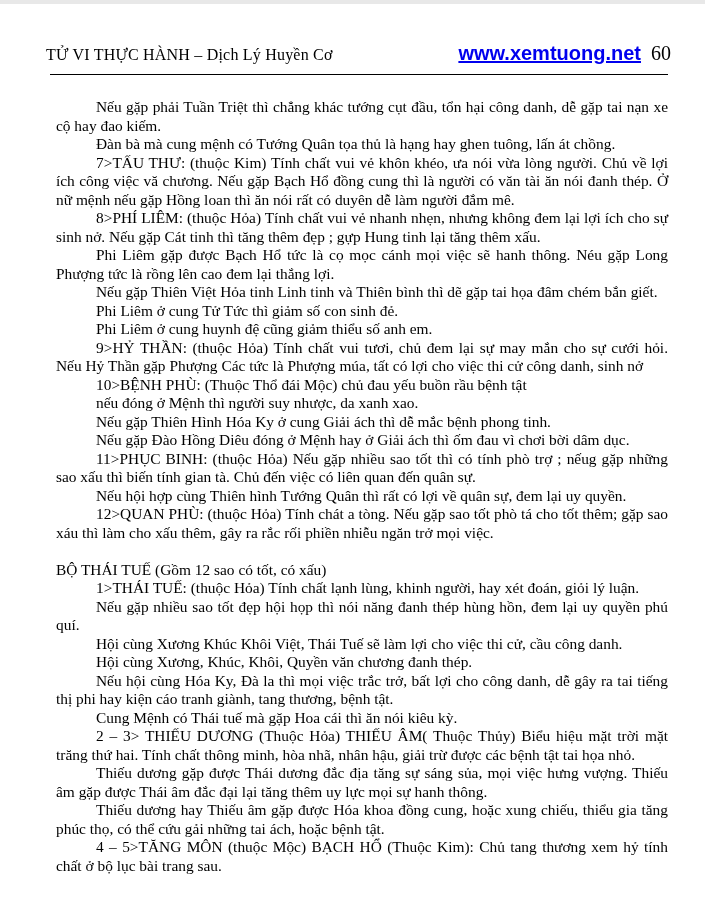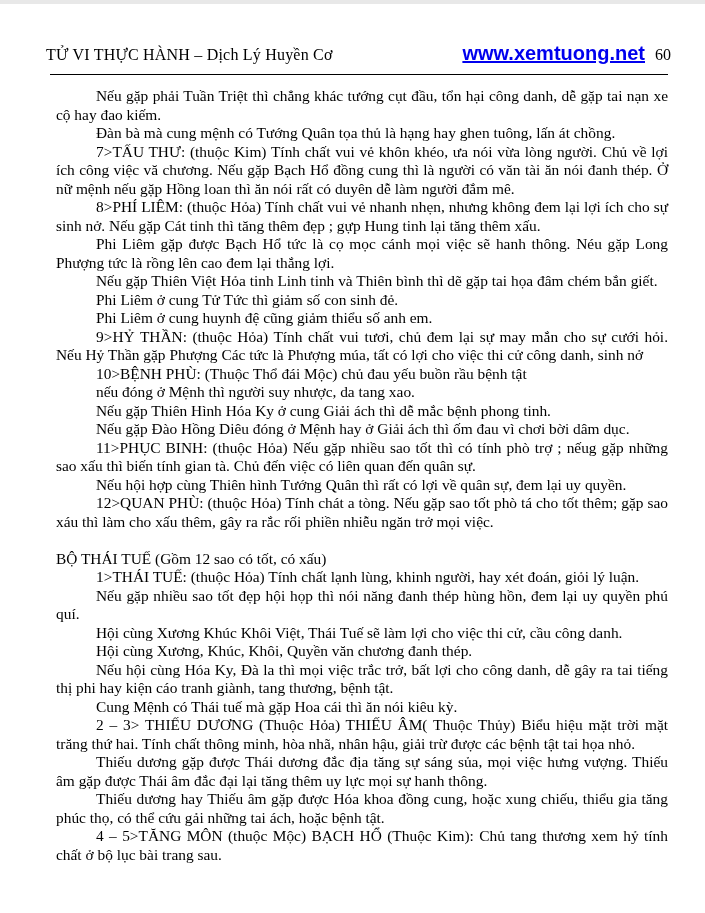--- a/index.html
+++ b/index.html
@@ -26,31 +26,31 @@
   }
   .header-title { letter-spacing: 0.2px; }
   .header-right { display: flex; align-items: baseline; gap: 10px; }
   .website-link {
     font-family: "Liberation Sans", "DejaVu Sans", sans-serif;
     font-weight: bold;
     font-size: 20px;
     text-decoration: underline;
     cursor: pointer;
   }
-  .page-number { font-size: 16px; }
+  .page-number { font-size: 20px; }
   .header-divider {
     position: absolute;
     top: 70px;
     left: 50px;
     right: 37px;
     border-top: 1.6px solid #000;
   }
   .content {
     position: absolute;
-    top: 83px;
+    top: 94px;
     left: 56px;
     width: 612px;
     font-family: "Liberation Serif", "DejaVu Serif", serif;
     font-size: 15.4px;
     line-height: 18.5px;
     text-align: justify;
   }
   .content p { margin: 0; text-indent: 40px; }
   .content p.heading {
     text-align: left;
@@ -74,21 +74,21 @@
       <p class="">Nếu gặp phải Tuần Triệt thì chẳng khác tướng cụt đầu, tổn hại công danh, dễ gặp tai nạn xe cộ hay đao kiếm.</p>
       <p class="">Đàn bà mà cung mệnh có Tướng Quân tọa thủ là hạng hay ghen tuông, lấn át chồng.</p>
       <p class="">7&gt;TẤU THƯ: (thuộc Kim) Tính chất vui vẻ khôn khéo, ưa nói vừa lòng người. Chủ về lợi ích công việc vă chương. Nếu gặp Bạch Hổ đồng cung thì là người có văn tài ăn nói đanh thép. Ở nữ mệnh nếu gặp Hồng loan thì ăn nói rất có duyên dễ làm người đắm mê.</p>
       <p class="">8&gt;PHÍ LIÊM: (thuộc Hỏa) Tính chất vui vẻ nhanh nhẹn, nhưng không đem lại lợi ích cho sự sinh nở. Nếu gặp Cát tinh thì tăng thêm đẹp ; gựp Hung tinh lại tăng thêm xấu.</p>
       <p class="">Phi Liêm gặp được Bạch Hổ tức là cọ mọc cánh mọi việc sẽ hanh thông. Néu gặp Long Phượng tức là rồng lên cao đem lại thắng lợi.</p>
       <p class="">Nếu gặp Thiên Việt Hỏa tinh Linh tinh và Thiên bình thì dẽ gặp tai họa đâm chém bắn giết.</p>
       <p class="">Phi Liêm ở cung Tử Tức thì giảm số con sinh đẻ.</p>
       <p class="">Phi Liêm ở cung huynh đệ cũng giảm thiểu số anh em.</p>
       <p class="">9&gt;HỶ THẦN: (thuộc Hỏa) Tính chất vui tươi, chủ đem lại sự may mắn cho sự cưới hỏi. Nếu Hỷ Thần gặp Phượng Các tức là Phượng múa, tất có lợi cho việc thi cử công danh, sinh nở</p>
       <p class="">10&gt;BỆNH PHÙ: (Thuộc Thổ đái Mộc)  chủ đau yếu buồn rầu bệnh tật</p>
-      <p class="">nếu đóng ở Mệnh thì người suy nhược, da tang xao.</p>
+      <p class="">nếu đóng ở Mệnh thì người suy nhược, da xanh xao.</p>
       <p class="">Nếu gặp Thiên Hình Hóa Ky ở cung Giải ách thì dễ mắc bệnh phong tinh.</p>
       <p class="">Nếu gặp Đào Hồng Diêu đóng ở Mệnh hay ở Giải ách thì ốm đau vì chơi bời dâm dục.</p>
       <p class="">11&gt;PHỤC BINH: (thuộc Hỏa) Nếu gặp nhiều sao tốt thì có tính phò trợ ; nếug gặp những sao xấu thì biến tính gian tà. Chủ đến việc có liên quan đến quân sự.</p>
       <p class="">Nếu hội hợp cùng Thiên hình Tướng Quân thì rất có lợi về quân sự, đem lại uy quyền.</p>
       <p class="">12&gt;QUAN PHÙ: (thuộc Hỏa) Tính chát a tòng. Nếu gặp sao tốt phò tá cho tốt thêm; gặp sao xáu thì làm cho xấu thêm, gây ra rắc rối phiền nhiễu ngăn trở mọi việc.</p>
       <p class="heading">BỘ THÁI TUẾ (Gồm 12 sao có tốt, có xấu)</p>
       <p class="">1&gt;THÁI TUẾ: (thuộc Hỏa) Tính chất lạnh lùng, khinh người, hay xét đoán, giỏi lý luận.</p>
       <p class="">Nếu gặp nhiều sao tốt đẹp hội họp thì nói năng đanh thép hùng hồn, đem lại uy quyền phú quí.</p>
       <p class="">Hội cùng Xương Khúc Khôi Việt, Thái Tuế sẽ làm lợi cho việc thi cử, cầu công danh.</p>
       <p class="">Hội cùng Xương, Khúc, Khôi, Quyền văn chương đanh thép.</p>

